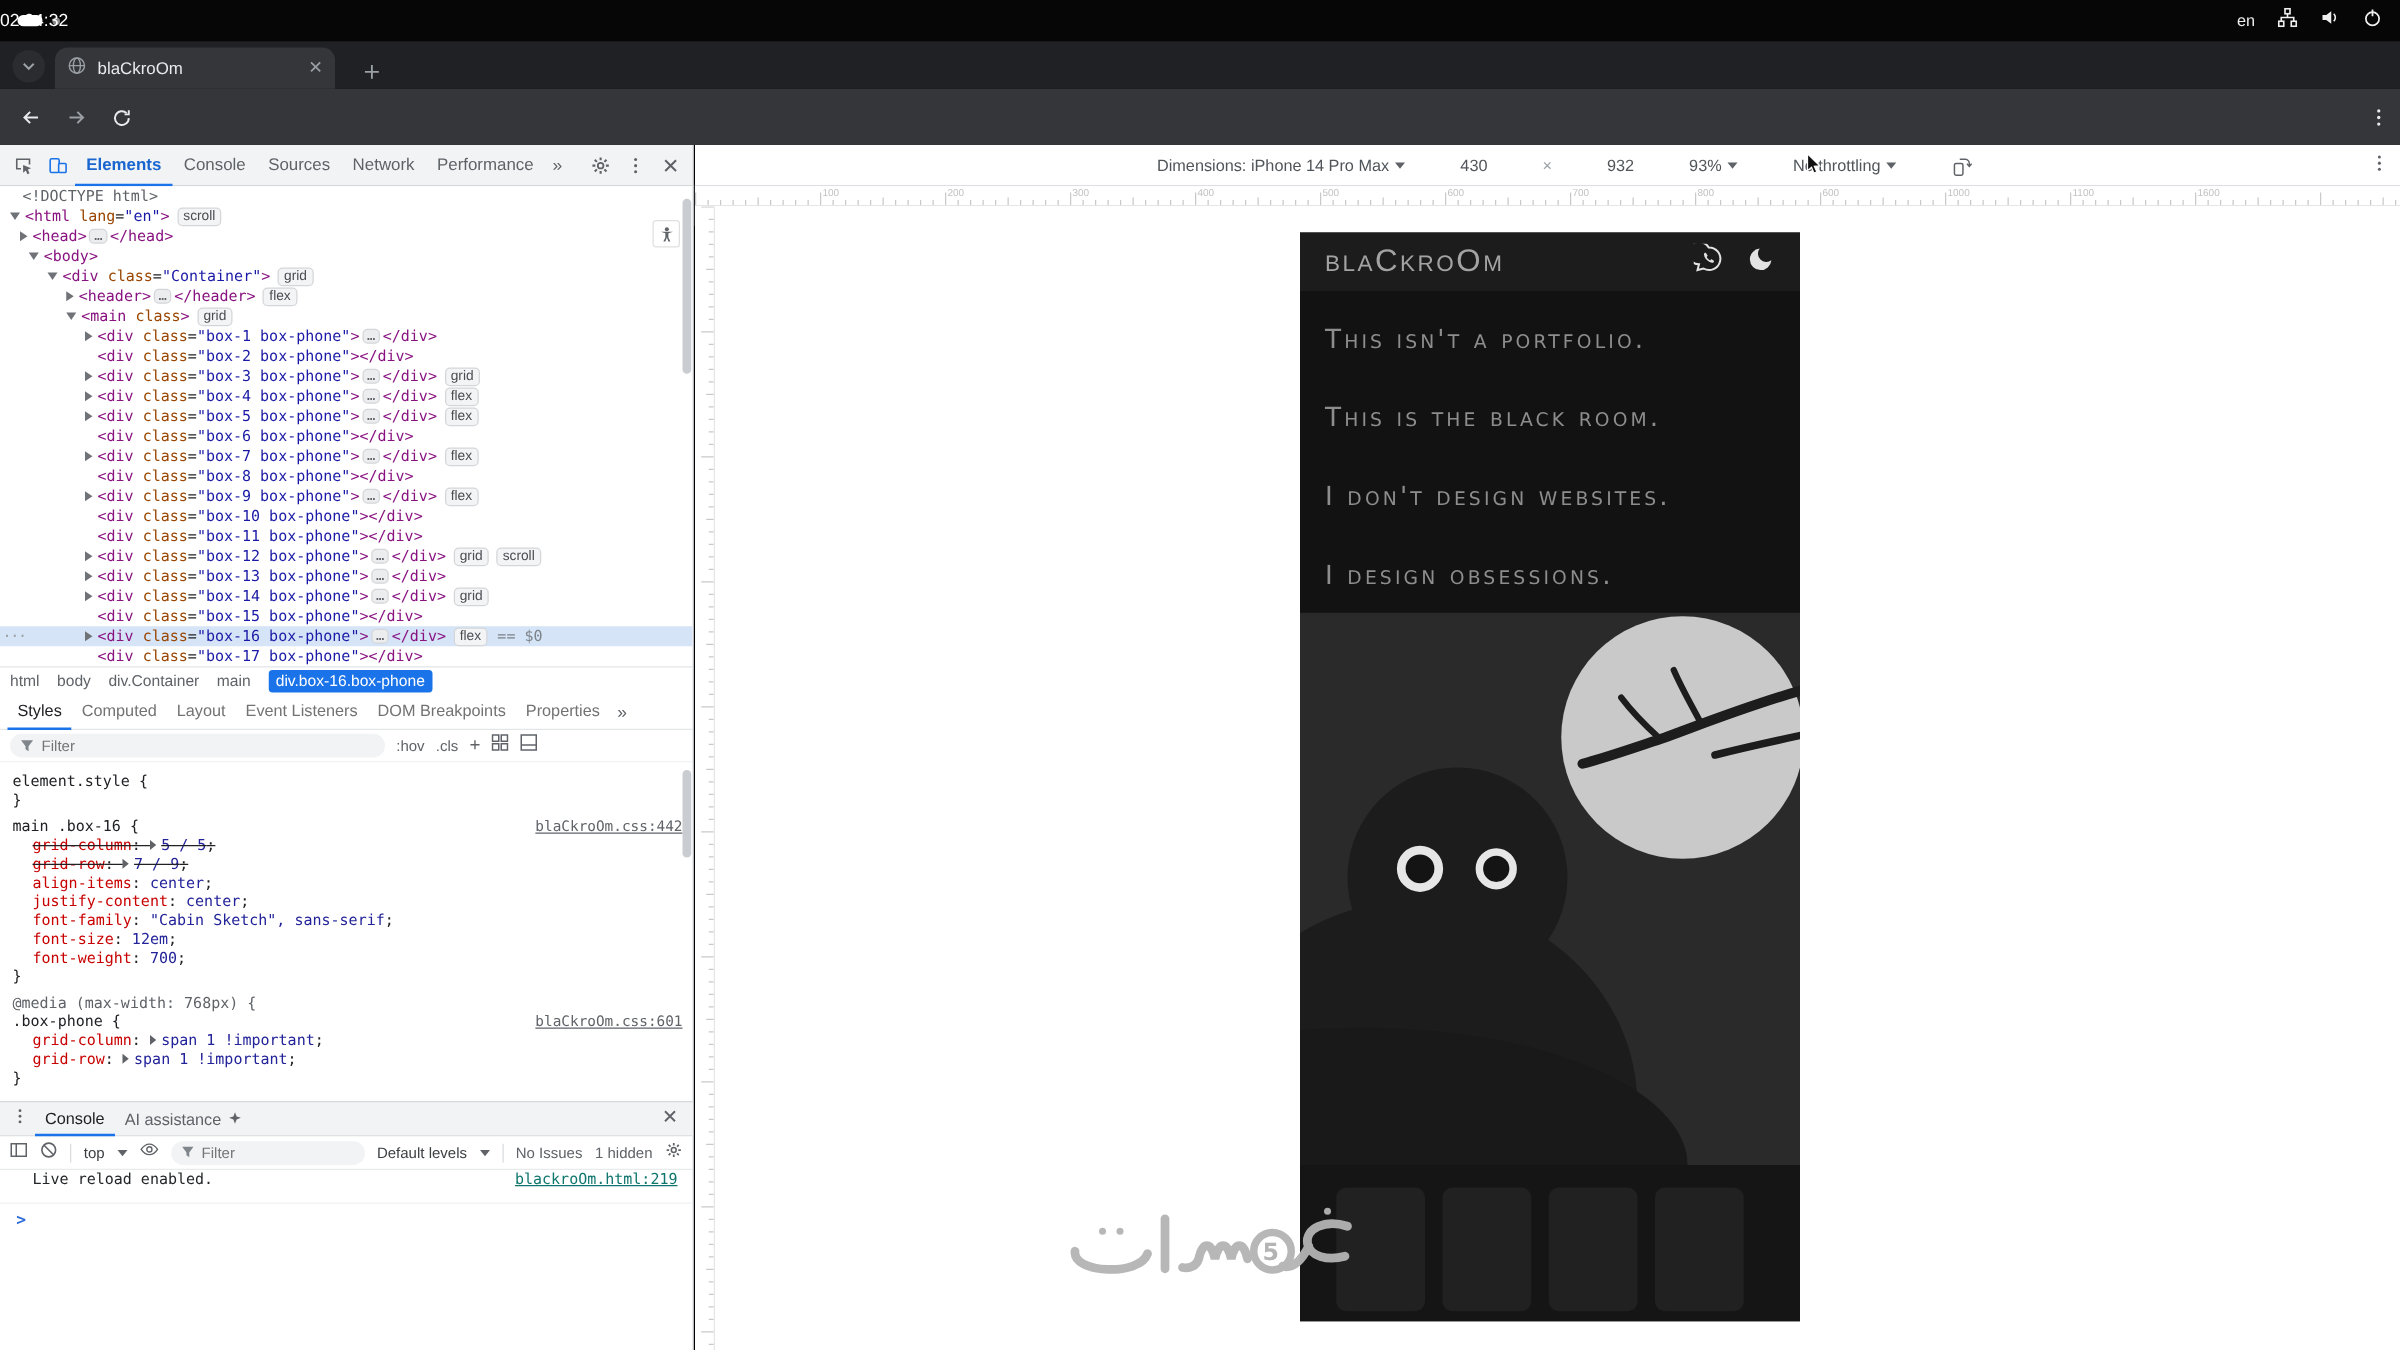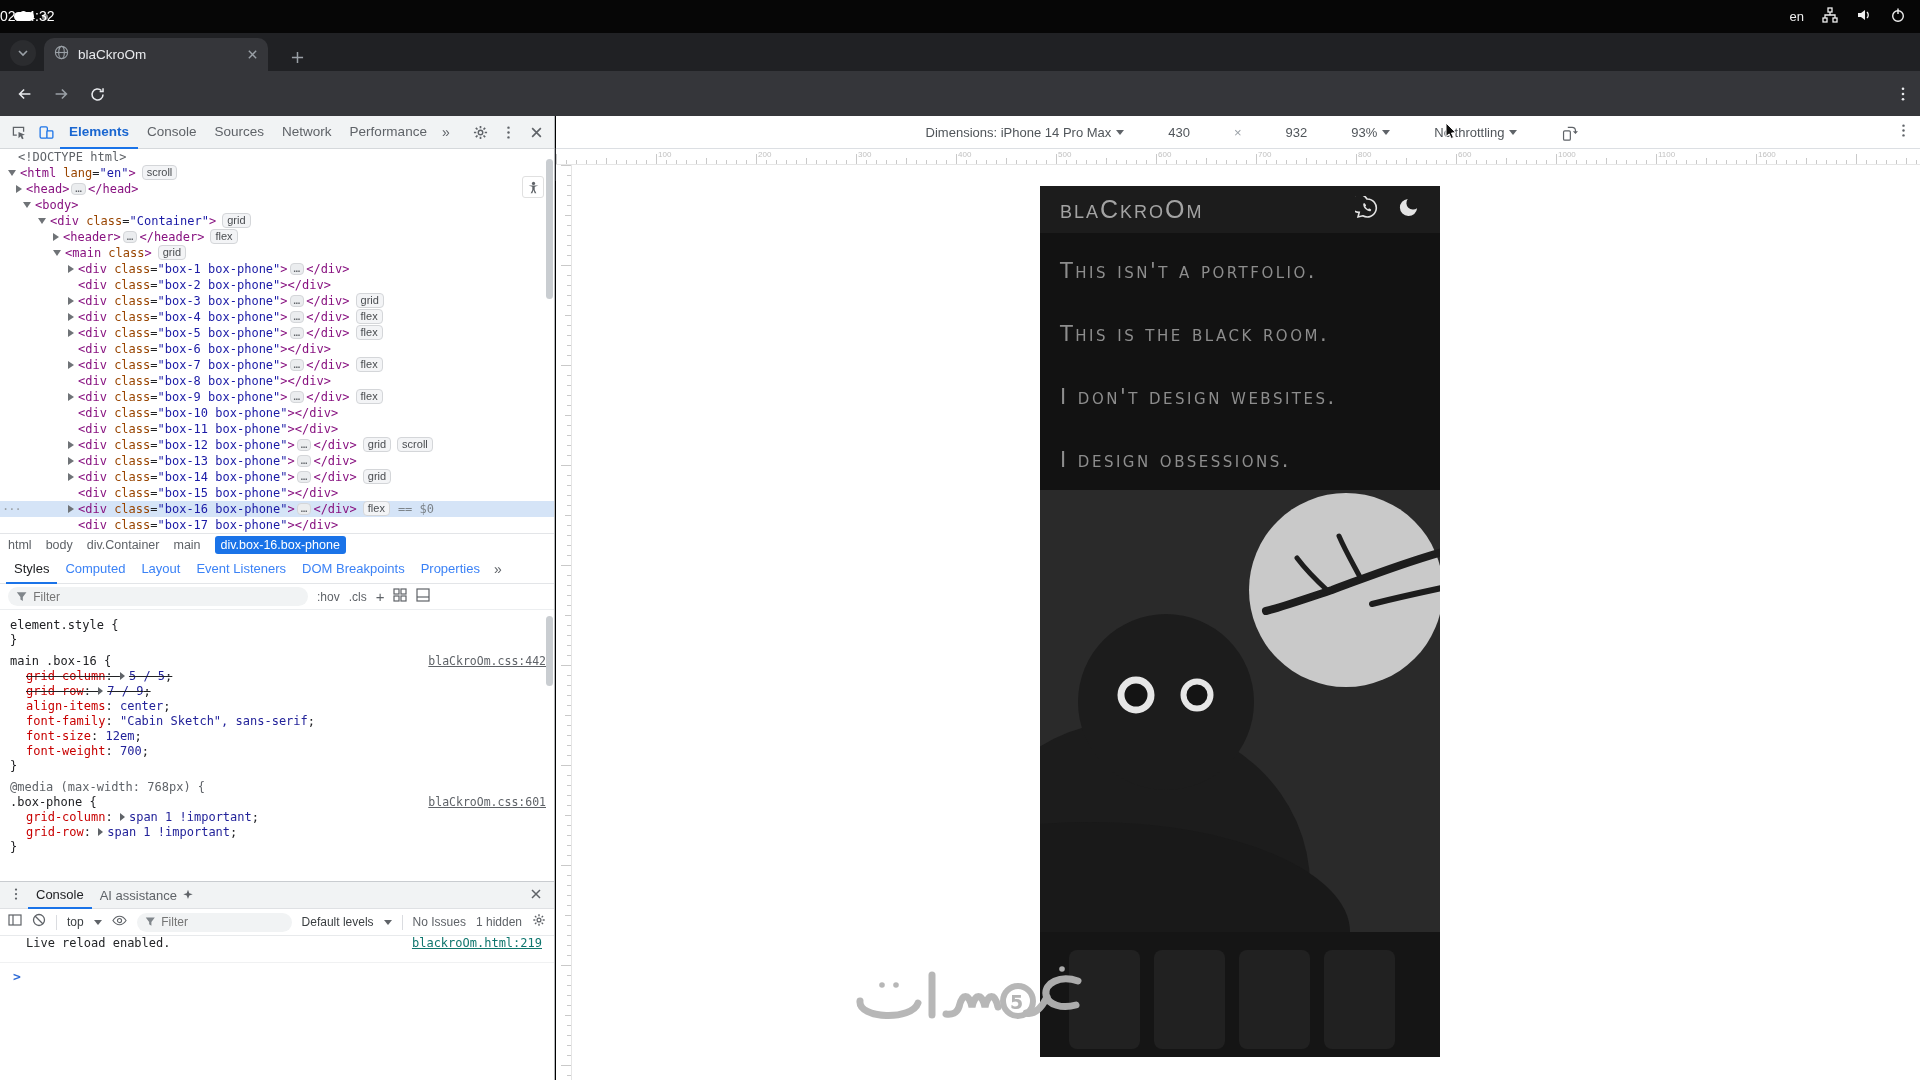--- a/index.html
+++ b/index.html
@@ -56,21 +56,21 @@
   .gutter-dots { position:absolute; left:2px; top:0; color:#9aa0a6; letter-spacing:-1px; }
   .a11y-btn { position:absolute; right:10px; top:6px; width:22px; height:22px; background:#fff; border:1px solid #e0e0e0; border-radius:3px; display:flex; align-items:center; justify-content:center; }
   .vthumb { position:absolute; right:1px; width:7px; border-radius:4px; background:#c9cdd1; }
 
   
   .dt-crumbs { position:absolute; left:0; top:417px; width:100%; height:22px; border-top:1px solid #e3e5e8; display:flex; align-items:center; padding:0 8px; gap:14px; font-size:12.5px; color:#5f6368; background:#fff; overflow:hidden; }
   .crumb-sel { background:#1a73e8; color:#fff; padding:2px 6px; border-radius:3px; }
 
   
   .dt-styletabs { position:absolute; left:0; top:439px; width:100%; height:29px; border-bottom:1px solid #e3e5e8; display:flex; align-items:center; padding:0 6px; background:#fff; }
-  .st-tab { font-size:13px; color:#3b82f6; padding:0 8px; height:29px; line-height:27px; flex:0 0 auto; }
+  .st-tab { font-size:13px; color:#737373; padding:0 8px; height:29px; line-height:27px; flex:0 0 auto; }
   .st-tab.sel { color:#202124; border-bottom:2px solid #1a73e8; }
 
   
   .dt-filter { position:absolute; left:0; top:468px; width:100%; height:26px; background:#fff; border-bottom:1px solid #eceef0; display:flex; align-items:center; padding:0 8px; gap:9px; }
   .filter-pill { flex:0 0 300px; height:19px; background:#f1f3f4; border-radius:10px; display:flex; align-items:center; padding:0 8px; gap:6px; }
   .filter-pill input { border:none; outline:none; background:transparent; font-size:12px; color:#202124; width:100%; }
   .tog { font-size:12px; color:#5f6368; }
 
   
   .dt-styles { position:absolute; left:0; top:494px; width:100%; height:271px; overflow:hidden; background:#fff; padding-top:8px; }
@@ -364,20 +364,21 @@
     <div class="dt-styles" id="styles-rules">
         <div class="rule">
           <div class="css-line"><span class="css-sel">element.style</span> {</div>
           <div class="css-line">}</div>
         </div>
         <div class="rule">
           <div class="css-line"><span class="css-sel">main .box-16</span> {<span class="css-link">blaCkroOm.css:442</span></div>
           <div class="css-line css-prop struck"><span class="css-name">grid-column</span>: <span class="css-arrow"></span><span class="css-val">5 / 5</span>;</div>
           <div class="css-line css-prop struck"><span class="css-name">grid-row</span>: <span class="css-arrow"></span><span class="css-val">7 / 9</span>;</div>
           <div class="css-line css-prop"><span class="css-name">align-items</span>: <span class="css-val">center</span>;</div>
+          <div class="css-line css-prop"><span class="css-name">justify-content</span>: <span class="css-val">center</span>;</div>
           <div class="css-line css-prop"><span class="css-name">font-family</span>: <span class="css-val">"Cabin Sketch", sans-serif</span>;</div>
           <div class="css-line css-prop"><span class="css-name">font-size</span>: <span class="css-val">12em</span>;</div>
           <div class="css-line css-prop"><span class="css-name">font-weight</span>: <span class="css-val">700</span>;</div>
           <div class="css-line">}</div>
         </div>
         <div class="rule">
           <div class="css-line css-media">@media (max-width: 768px) {</div>
           <div class="css-line"><span class="css-sel">.box-phone</span> {<span class="css-link">blaCkroOm.css:601</span></div>
           <div class="css-line css-prop"><span class="css-name">grid-column</span>: <span class="css-arrow"></span><span class="css-val">span 1 !important</span>;</div>
           <div class="css-line css-prop"><span class="css-name">grid-row</span>: <span class="css-arrow"></span><span class="css-val">span 1 !important</span>;</div>

